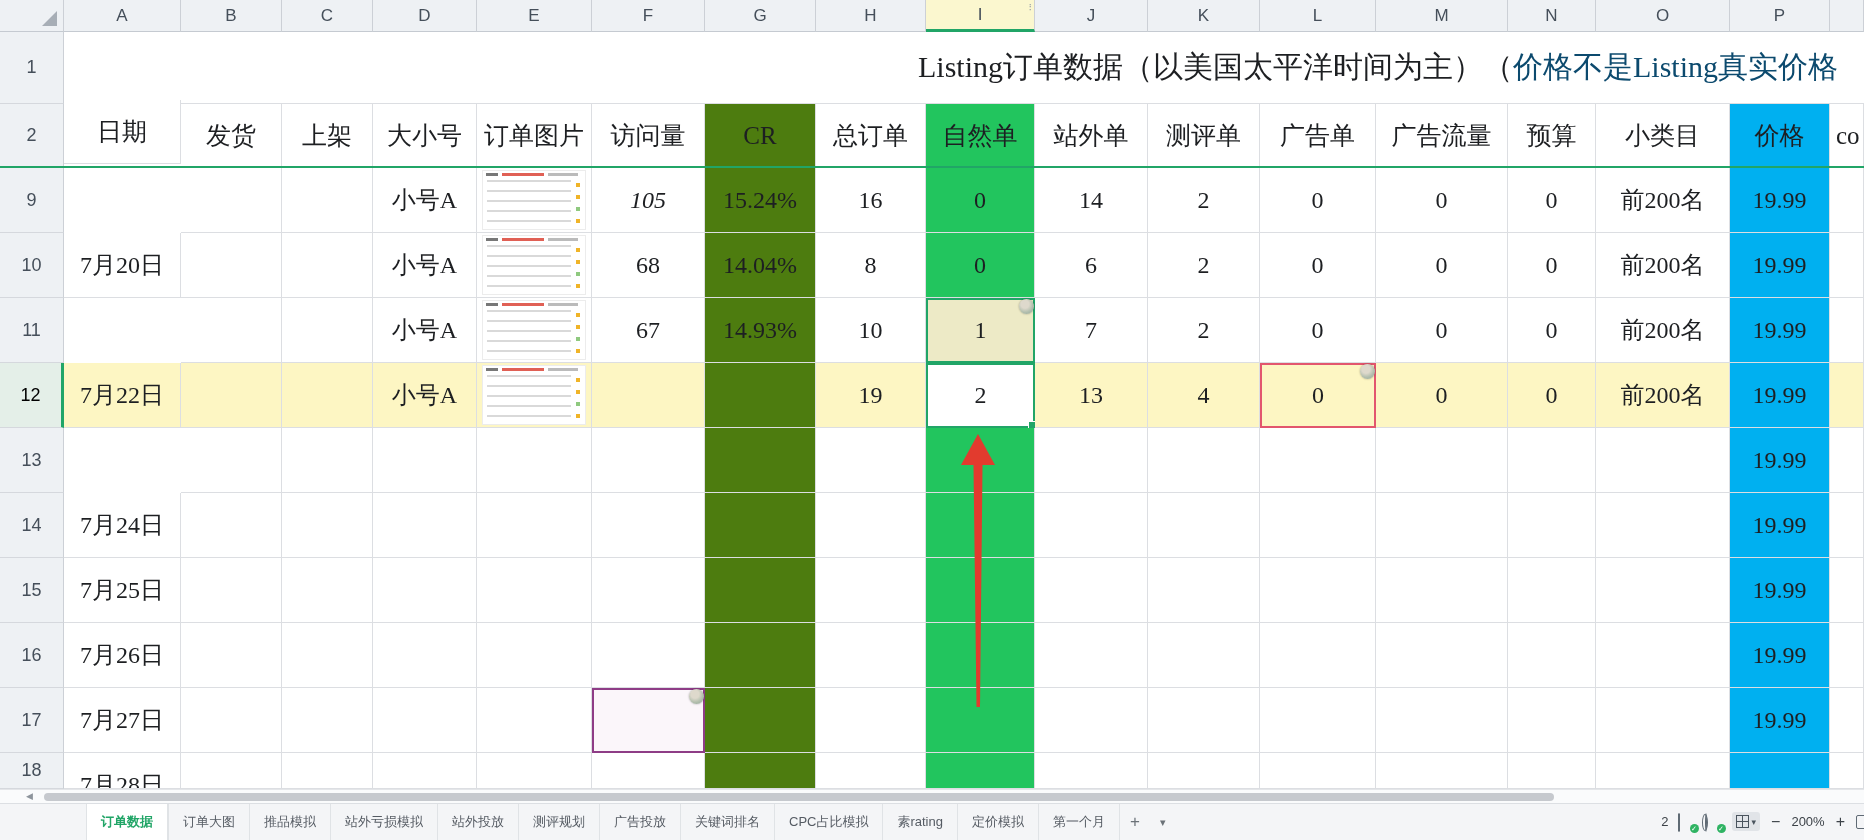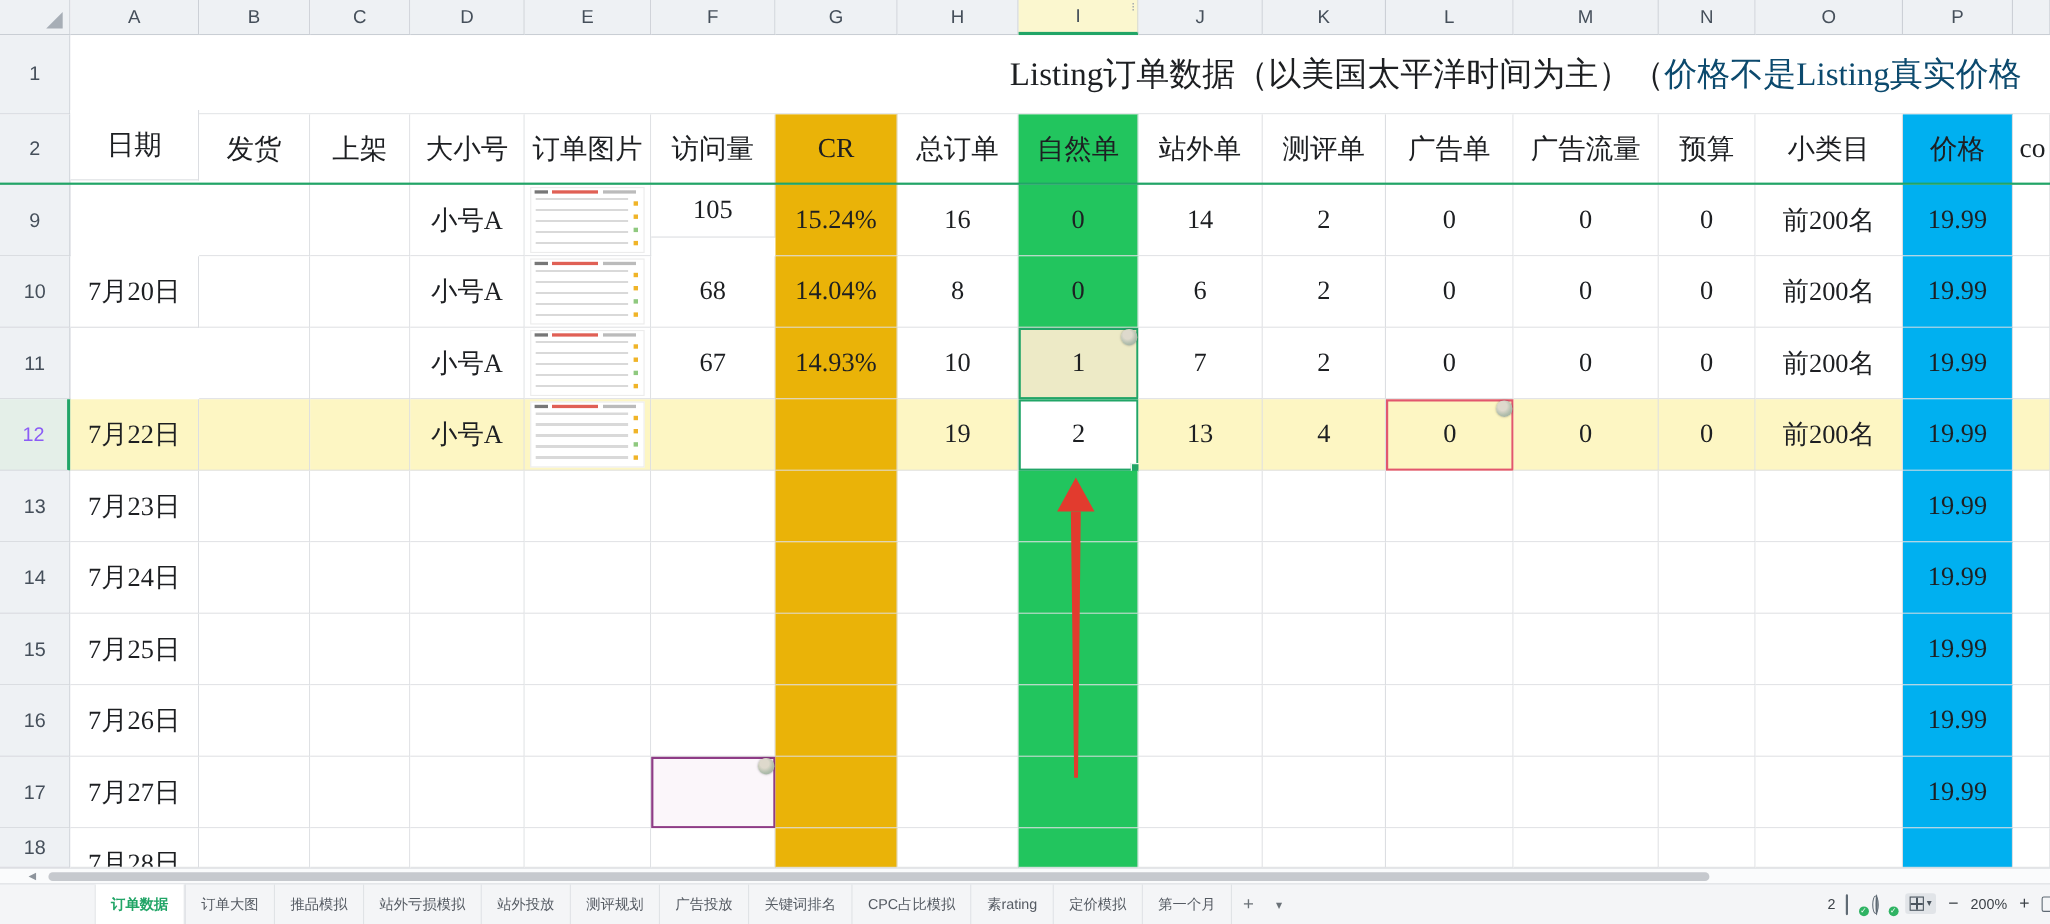--- a/index.html
+++ b/index.html
@@ -7,25 +7,25 @@
        font-family:"Liberation Sans","DejaVu Sans",sans-serif;}
   #sheet{position:absolute;left:0;top:0;width:1864px;height:789px;overflow:hidden;background:#fff}
   .cell{position:absolute;box-sizing:border-box;display:flex;align-items:center;justify-content:center;
         border-right:1px solid #dcdee2;border-bottom:1px solid #dcdee2;background:#fff;
         font-family:"Liberation Serif","DejaVu Serif",serif;font-size:24px;color:#1d1f22;overflow:visible}
   .colhdr{background:#eef1f4;border-right:1px solid #ccd0d6;border-bottom:1px solid #c5cad1;
         font-family:"Liberation Sans","DejaVu Sans",sans-serif;font-size:17px;color:#454f5a}
   .gutter{background:#eef1f4;border-right:1px solid #ccd0d6;border-bottom:1px solid #d5d8dd;
         font-family:"Liberation Sans","DejaVu Sans",sans-serif;font-size:18px;color:#454f5a}
   .hdr2{font-size:25px}
-  .bg-orange{background:#eab308}
+  .bg-orange{background:#4d7c0f}
   .bg-yellow{background:#22c55e}
   .bg-blue{background:#00b0f0}
   .bg-row12{background:#fdf6c3}
-  .gutter-sel{background:#e4efe8;border-right:3px solid #21a567;color:#8b5cf6}
+  .gutter-sel{background:#e4efe8;border-right:3px solid #21a567;color:#000000}
   .colhdr-sel{background:#fbf7cf;border-bottom:3px solid #21a567}
   .active-cell{background:#fff !important;border:2px solid #21a567 !important}
   .active-cell::after{content:"";position:absolute;right:-4px;bottom:-4px;width:7px;height:7px;
         background:#21a567;border:1px solid #fff}
   .collab-green{background:#edeac6 !important;border:2px solid #21a567 !important}
   .collab-red{border:2px solid #e2566e !important}
   .collab-purple{background:#fbf6fa !important;border:2px solid #8e3c86 !important}
   .presence{position:absolute;top:-1px;right:-1px;width:15px;height:15px;border-radius:50%;
         background:radial-gradient(circle at 40% 35%, #ded9cc 0 30%, #b3bfae 60%, #8fa398 100%);
         box-shadow:0 0 2px rgba(0,0,0,.35)}
@@ -126,21 +126,21 @@
     <div class="cell" style="left: 181px; top: 168px; width: 101px; height: 65px;"></div>
     <div class="cell" style="left: 282px; top: 168px; width: 91px; height: 65px;"></div>
     <div class="cell" style="left: 373px; top: 168px; width: 104px; height: 65px;">小号A</div>
     <div class="cell" style="left: 477px; top: 168px; width: 115px; height: 65px;">
       <div class="thumb">
         <span class="t-top"></span>
         <span class="t-lines"></span>
         <span class="t-dots"></span>
       </div>
     </div>
-    <div class="cell" style="left: 592px; top: 168px; width: 113px; height: 48px;">105</div>
+    <div class="cell" style="left: 592px; top: 168px; width: 113px; height: 65px; font-style: italic;">105</div>
     <div class="cell bg-orange" style="left: 705px; top: 168px; width: 111px; height: 65px;">15.24%</div>
     <div class="cell" style="left: 816px; top: 168px; width: 110px; height: 65px;">16</div>
     <div class="cell bg-yellow" style="left: 926px; top: 168px; width: 109px; height: 65px;">0</div>
     <div class="cell" style="left: 1035px; top: 168px; width: 113px; height: 65px;">14</div>
     <div class="cell" style="left: 1148px; top: 168px; width: 112px; height: 65px;">2</div>
     <div class="cell" style="left: 1260px; top: 168px; width: 116px; height: 65px;">0</div>
     <div class="cell" style="left: 1376px; top: 168px; width: 132px; height: 65px;">0</div>
     <div class="cell" style="left: 1508px; top: 168px; width: 88px; height: 65px;">0</div>
     <div class="cell" style="left: 1596px; top: 168px; width: 134px; height: 65px;">前200名</div>
     <div class="cell bg-blue" style="left: 1730px; top: 168px; width: 100px; height: 65px;">19.99</div>
@@ -210,21 +210,20 @@
     <div class="cell bg-yellow active-cell" style="left: 926px; top: 363px; width: 109px; height: 65px;">2</div>
     <div class="cell bg-row12" style="left: 1035px; top: 363px; width: 113px; height: 65px;">13</div>
     <div class="cell bg-row12" style="left: 1148px; top: 363px; width: 112px; height: 65px;">4</div>
     <div class="cell bg-row12 collab-red" style="left: 1260px; top: 363px; width: 116px; height: 65px;">0<span class="presence"></span></div>
     <div class="cell bg-row12" style="left: 1376px; top: 363px; width: 132px; height: 65px;">0</div>
     <div class="cell bg-row12" style="left: 1508px; top: 363px; width: 88px; height: 65px;">0</div>
     <div class="cell bg-row12" style="left: 1596px; top: 363px; width: 134px; height: 65px;">前200名</div>
     <div class="cell bg-blue" style="left: 1730px; top: 363px; width: 100px; height: 65px;">19.99</div>
     <div class="cell bg-row12" style="left: 1830px; top: 363px; width: 34px; height: 65px;"></div>
     <div class="cell gutter" style="left: 0px; top: 428px; width: 64px; height: 65px;">13</div>
-    <div class="cell" style="left: 64px; top: 428px; width: 117px; height: 65px;">7月23日</div>
     <div class="cell" style="left: 181px; top: 428px; width: 101px; height: 65px;"></div>
     <div class="cell" style="left: 282px; top: 428px; width: 91px; height: 65px;"></div>
     <div class="cell" style="left: 373px; top: 428px; width: 104px; height: 65px;"></div>
     <div class="cell" style="left: 477px; top: 428px; width: 115px; height: 65px;"></div>
     <div class="cell" style="left: 592px; top: 428px; width: 113px; height: 65px;"></div>
     <div class="cell bg-orange" style="left: 705px; top: 428px; width: 111px; height: 65px;"></div>
     <div class="cell" style="left: 816px; top: 428px; width: 110px; height: 65px;"></div>
     <div class="cell bg-yellow" style="left: 926px; top: 428px; width: 109px; height: 65px;"></div>
     <div class="cell" style="left: 1035px; top: 428px; width: 113px; height: 65px;"></div>
     <div class="cell" style="left: 1148px; top: 428px; width: 112px; height: 65px;"></div>

